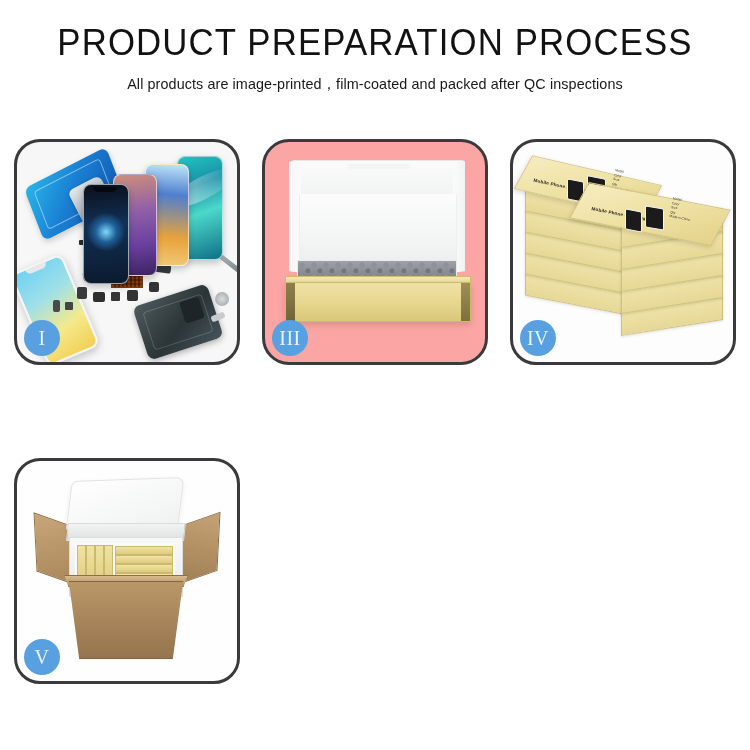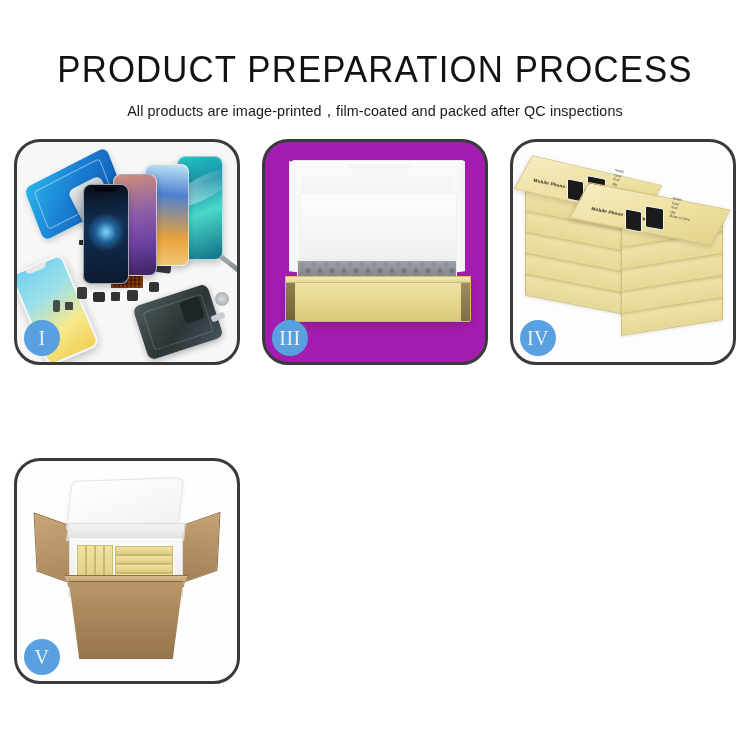--- a/index.html
+++ b/index.html
@@ -6,21 +6,21 @@
   body{
     width:750px;height:750px;
     background:#ffffff;
     font-family:"Liberation Sans","DejaVu Sans",sans-serif;
     overflow:hidden;
     position:relative;
   }
   .page{width:750px;height:750px;position:relative;}
 
   
-  .header{padding-top:48px;text-align:center;}
+  .header{padding-top:21px;text-align:center;}
   .title{
     font-size:37px;
     letter-spacing:1.2px;
     font-weight:400;
     color:#121212;
     font-family:"Liberation Sans","DejaVu Sans",sans-serif;
     transform:scaleX(0.94);
     white-space:nowrap;
     line-height:44px;
   }
@@ -201,21 +201,21 @@
     position:absolute;inset:0;z-index:9;
     background-image:
       radial-gradient(circle at 5px 5px, rgba(170,180,190,.35) 0 3.6px, rgba(255,255,255,0) 4.2px),
       radial-gradient(circle at 11px 11px, rgba(170,180,190,.3) 0 3.6px, rgba(255,255,255,0) 4.2px);
     background-size:12px 12px,12px 12px;
   }
   .bagsheen{position:absolute;inset:0;z-index:10;
     background:linear-gradient(115deg,rgba(255,255,255,.5),rgba(255,255,255,0) 45%,rgba(255,255,255,.35));}
 
   
-  .p3{background:#a21caf;}
+  .p3{background:#fca5a5;border-radius:27px;}
   .b3-backlid{
     position:absolute;left:26px;top:18px;width:172px;height:40px;
     background:linear-gradient(180deg,#fbfbfb,#f1f2f2);
     border:1px solid #e6e7e7;border-radius:3px 3px 0 0;
     box-shadow:inset 0 -3px 6px rgba(0,0,0,.04);
   }
   .b3-backlid:after{content:"";position:absolute;left:56px;top:3px;width:62px;height:5px;background:#f3f4f4;border-radius:3px;}
   .b3-foamback{
     position:absolute;left:34px;top:52px;width:156px;height:72px;
     background:linear-gradient(180deg,#fcfcfc,#f4f5f5 60%,#eceded);

